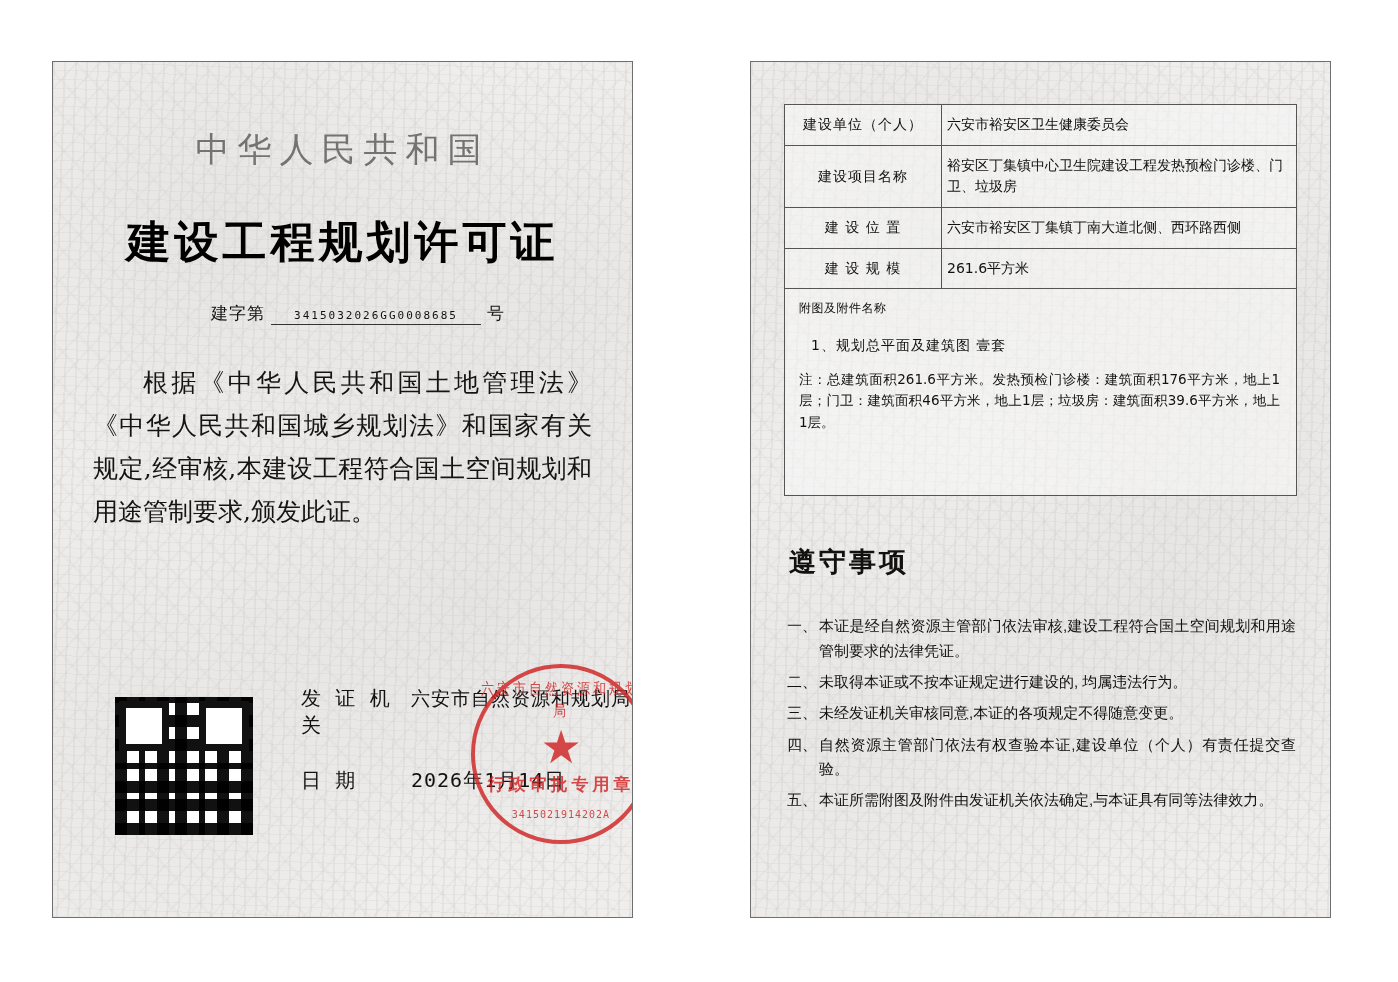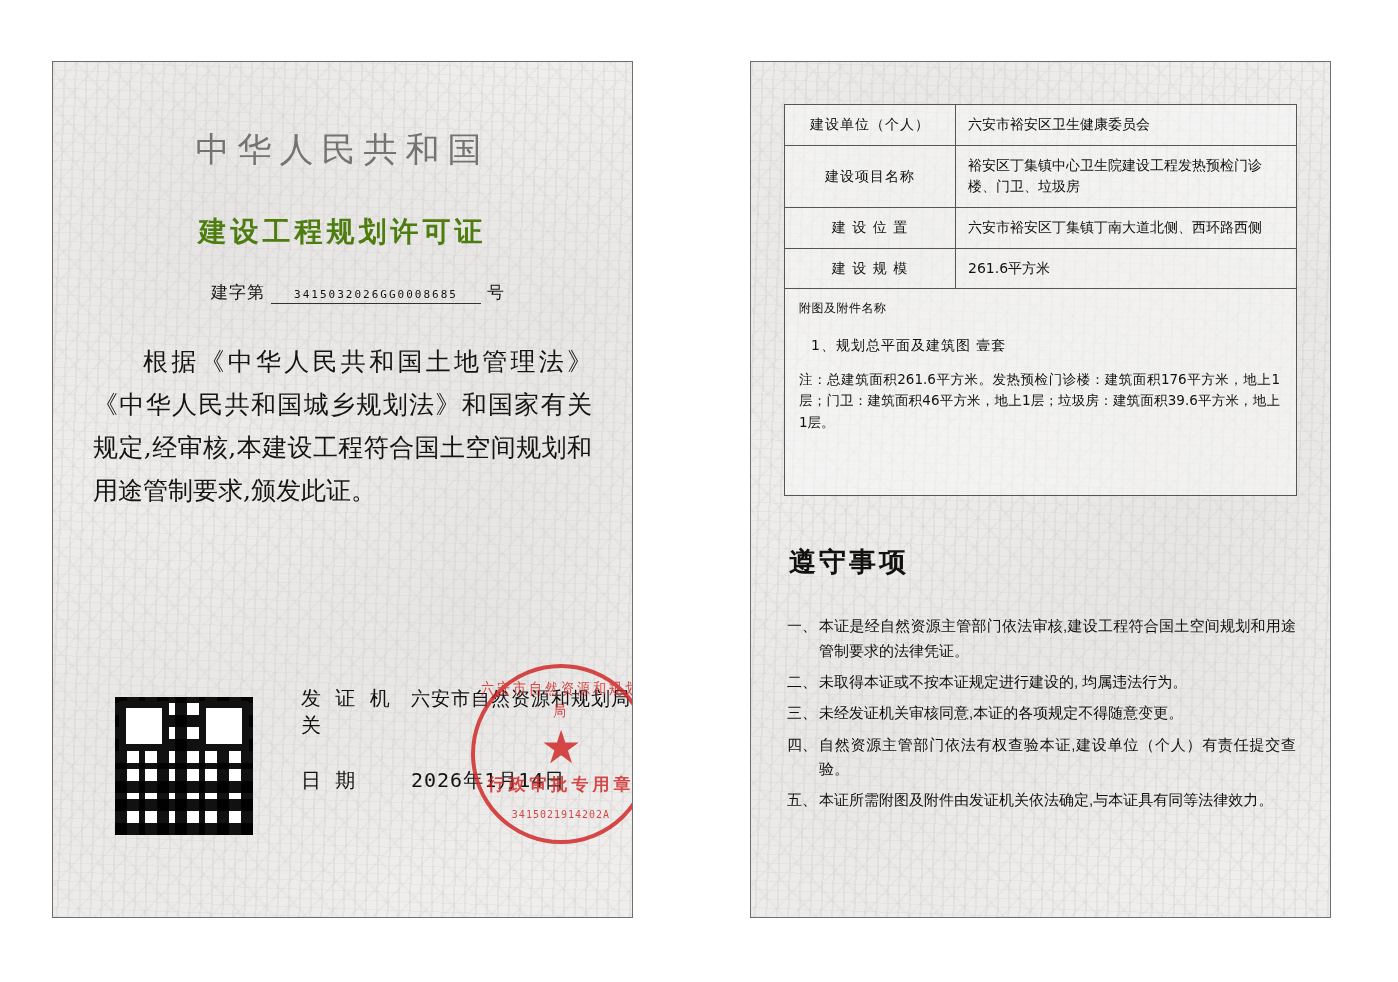--- a/index.html
+++ b/index.html
@@ -64,24 +64,24 @@
     margin-top: 65px;
     font-size: 34px;
     letter-spacing: 8px;
     color: #737373;
     font-family: "DejaVu Serif", "Liberation Serif", serif;
     font-weight: normal;
   }
   .main-title {
     text-align: center;
     margin-top: 40px;
-    font-size: 28px;
+    font-size: 44px;
     font-weight: bold;
     letter-spacing: 4px;
-    color: #4d7c0f;
+    color: #000000;
     font-family: "DejaVu Serif", "Liberation Serif", serif;
   }
   .serial-row {
     margin-top: 30px;
     display: flex;
     align-items: flex-end;
     justify-content: center;
     padding-left: 30px;
   }
   .serial-label {
@@ -218,21 +218,21 @@
   .info-table {
     position: relative;
     margin: 42px 33px 0 33px;
     border: 1px solid #555;
     border-collapse: collapse;
     width: 513px;
     background: rgba(250,250,249,.55);
   }
   .info-table td {
     border: 1px solid #555;
-    padding: 9px 12px;
+    padding: 9px 5px;
     vertical-align: middle;
     font-size: 14px;
     line-height: 1.55;
     font-family: "DejaVu Sans", sans-serif;
   }
   .info-table td.key {
     width: 146px;
     text-align: center;
     letter-spacing: 1px;
   }

